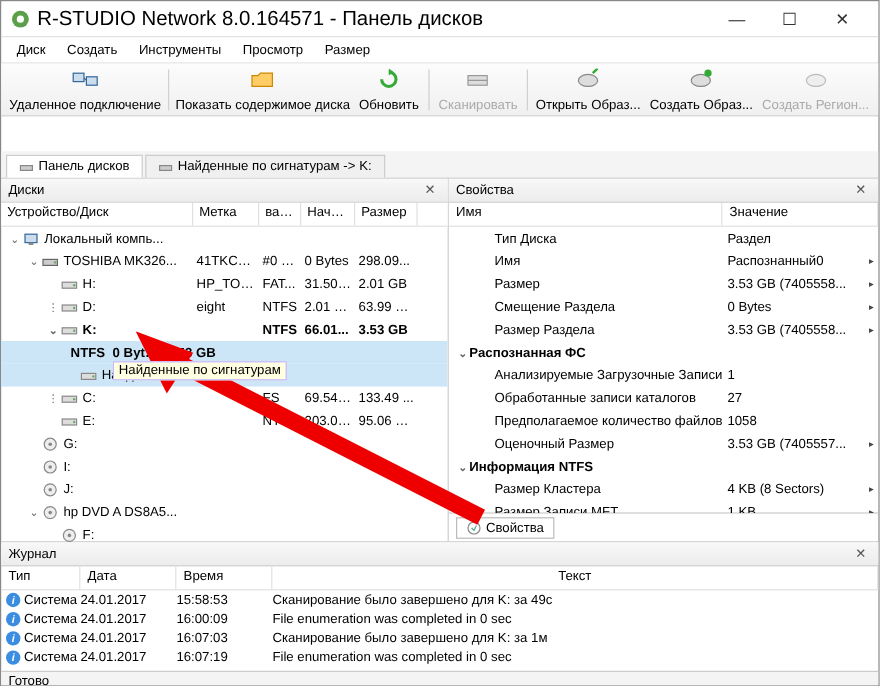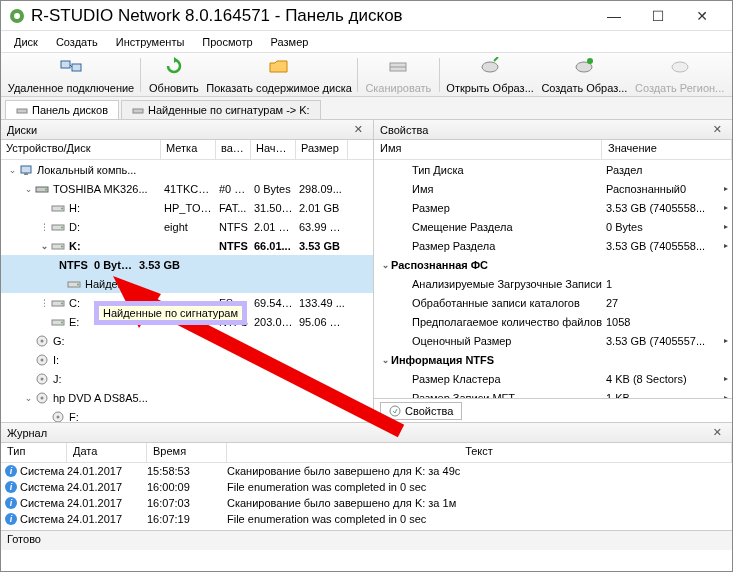--- a/index.html
+++ b/index.html
@@ -18,21 +18,21 @@
 
 
 .toolbar { height: 44px; display: flex; align-items: center; padding: 0 4px; border-bottom: 1px solid #d0d0d0; background: linear-gradient(#fcfcfc,#f0f0f0); overflow: hidden; }
 .tool-btn { display: flex; flex-direction: column; align-items: center; padding: 2px 6px; min-width: 60px; text-align: center; white-space: nowrap; }
 .tool-btn.disabled { color: #aaa; }
 .tool-icon { width: 24px; height: 20px; display: flex; align-items: center; justify-content: center; }
 .tool-label { font-size: 11px; margin-top: 6px; }
 .tool-sep { width: 1px; height: 34px; background: #d0d0d0; margin: 0 3px; }
 
 
-.tabs-row { height: 23px; display: flex; align-items: flex-end; padding: 0 4px; background: #f4f4f4; border-bottom: 1px solid #ccc; }
+.tabs-row { height: 23px; display: flex; align-items: flex-end; padding: 0 4px; background: #f4f4f4; border-bottom: 1px solid #ccc; margin-top: 29px; }
 .tab { padding: 3px 10px; border: 1px solid #ccc; background: #fff; border-bottom: none; margin-right: 2px; display: flex; align-items: center; gap: 4px; }
 .tab.active { background: #fff; }
 .tab:not(.active) { background: #f0f0f0; }
 
 
 .main-split { display: flex; height: 302px; }
 .left-pane { width: 392px; border-right: 1px solid #ccc; display: flex; flex-direction: column; }
 .right-pane { flex: 1; display: flex; flex-direction: column; }
 
 .pane-header { height: 20px; background: linear-gradient(#f8f8f8,#ececec); border-bottom: 1px solid #ccc; display: flex; align-items: center; padding: 0 6px; font-size: 11px; justify-content: space-between; }
@@ -73,21 +73,21 @@
 .log-body { flex: 1; overflow: auto; }
 .log-row { display: flex; height: 16px; align-items: center; font-size: 11px; }
 .lc-type { width: 66px; padding-left: 4px; display: flex; align-items: center; gap: 3px; }
 .lc-date { width: 80px; } .lc-time { width: 80px; } .lc-text { flex: 1; }
 .info-icon { width: 12px; height: 12px; border-radius: 6px; background: #3a8de0; color: #fff; font-size: 9px; display: inline-flex; align-items: center; justify-content: center; font-style: italic; font-weight: bold; }
 
 
 .status-bar { height: 20px; border-top: 1px solid #ccc; padding: 2px 6px; font-size: 11px; background: #f4f4f4; }
 
 
-.tooltip { position: absolute; left: 93px; top: 300px; background: #ffffe1; border: 5px solid #c4b5fd; padding: 1px 4px; font-size: 11px; z-index: 200; }
+.tooltip { position: absolute; left: 93px; top: 300px; background: #ffffe1; border: 1px solid #c4b5fd; padding: 1px 4px; font-size: 11px; z-index: 200; }
 
 
 .red-arrow { position: absolute; z-index: 150; pointer-events: none; }
 
 svg { display: block; }
 </style>
 </head>
 <body>
 
 <div class="titlebar">
@@ -121,33 +121,33 @@
           <rect x="13" y="7" width="9" height="7" fill="#cde" stroke="#369"></rect>
           <path d="M11 8 L13 10" stroke="#369"></path>
         </svg>
       </div>
       <div class="tool-label">Удаленное подключение</div>
     </div>
     <div class="tool-sep"></div>
     <div class="tool-btn">
       <div class="tool-icon">
         <svg width="24" height="18">
+          <path d="M3 6 L8 6 L10 4 L20 4 L20 15 L3 15 Z" fill="#fc6" stroke="#c80"></path>
+        </svg>
+      </div>
+      <div class="tool-label">Показать содержимое диска</div>
+    </div>
+    <div class="tool-btn">
+      <div class="tool-icon">
+        <svg width="24" height="18">
           <path d="M12 3 A6 6 0 1 1 6 9" fill="none" stroke="#3a3" stroke-width="2.5"></path>
           <polygon points="12,0 12,6 16,3" fill="#3a3"></polygon>
         </svg>
       </div>
       <div class="tool-label">Обновить</div>
-    </div>
-    <div class="tool-btn">
-      <div class="tool-icon">
-        <svg width="24" height="18">
-          <path d="M3 6 L8 6 L10 4 L20 4 L20 15 L3 15 Z" fill="#fc6" stroke="#c80"></path>
-        </svg>
-      </div>
-      <div class="tool-label">Показать содержимое диска</div>
     </div>
     <div class="tool-sep"></div>
     <div class="tool-btn disabled">
       <div class="tool-icon">
         <svg width="24" height="18">
           <rect x="4" y="6" width="16" height="8" fill="#ddd" stroke="#999"></rect>
           <line x1="4" y1="10" x2="20" y2="10" stroke="#999"></line>
         </svg>
       </div>
       <div class="tool-label">Сканировать</div>

